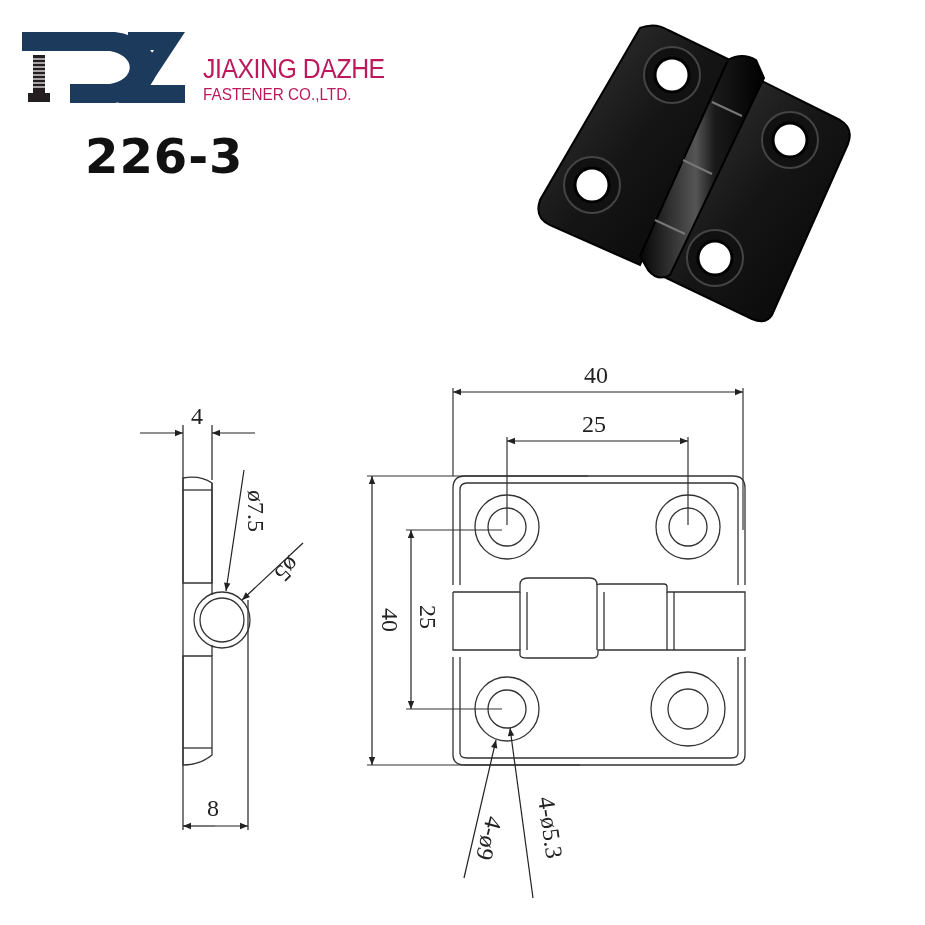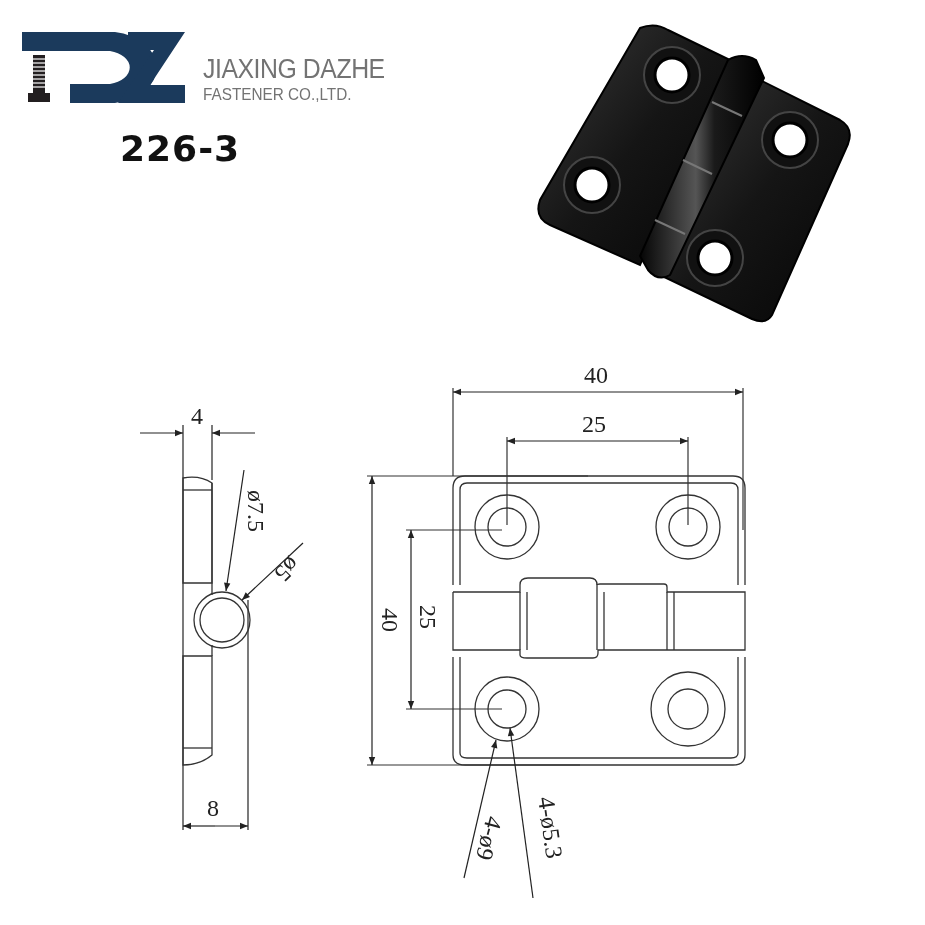--- a/index.html
+++ b/index.html
@@ -1,21 +1,21 @@
 <!DOCTYPE html>
 <html><head>
 <meta charset="utf-8">
 <style>
   html, body { margin: 0; padding: 0; background: #ffffff; }
   body { width: 925px; height: 925px; position: relative; overflow: hidden; font-family: "Liberation Sans", sans-serif; }
   .logo { position: absolute; left: 20px; top: 30px; width: 170px; height: 75px; }
-  .company { position: absolute; left: 203px; top: 55px; color: #737373; }
+  .company { position: absolute; left: 203px; top: 55px; color: #be185d; }
   .company .line1 { font-family: "Liberation Sans", sans-serif; font-size: 27px; letter-spacing: -0.5px; line-height: 28px; transform: scaleX(0.92); transform-origin: left; white-space: nowrap; }
   .company .line2 { font-family: "Liberation Sans", sans-serif; font-size: 17px; line-height: 20px; margin-top: 2px; transform: scaleX(0.9); transform-origin: left; white-space: nowrap; }
-  .model { position: absolute; left: 85px; top: 128px; font-family: "DejaVu Sans", sans-serif; font-weight: bold; font-size: 36px; color: #111; letter-spacing: 1px; margin-left: 35px; }
+  .model { position: absolute; left: 85px; top: 128px; font-family: "DejaVu Sans", sans-serif; font-weight: bold; font-size: 48px; color: #111; letter-spacing: 1px; }
   .photo { position: absolute; left: 520px; top: 20px; width: 340px; height: 310px; }
   .drawing { position: absolute; left: 0; top: 0; width: 925px; height: 925px; }
   .dim { font-family: "Liberation Serif", serif; font-size: 24px; fill: #222; }
 </style>
 </head>
 <body>
 
 <svg class="logo" viewBox="0 0 170 75">
   <g>
     <path d="M2 2 H95 A50 36 0 0 1 95 73 H50 V54 H90 A26 17 0 0 0 90 21 H2 Z" fill="#1b3a5c"></path>

